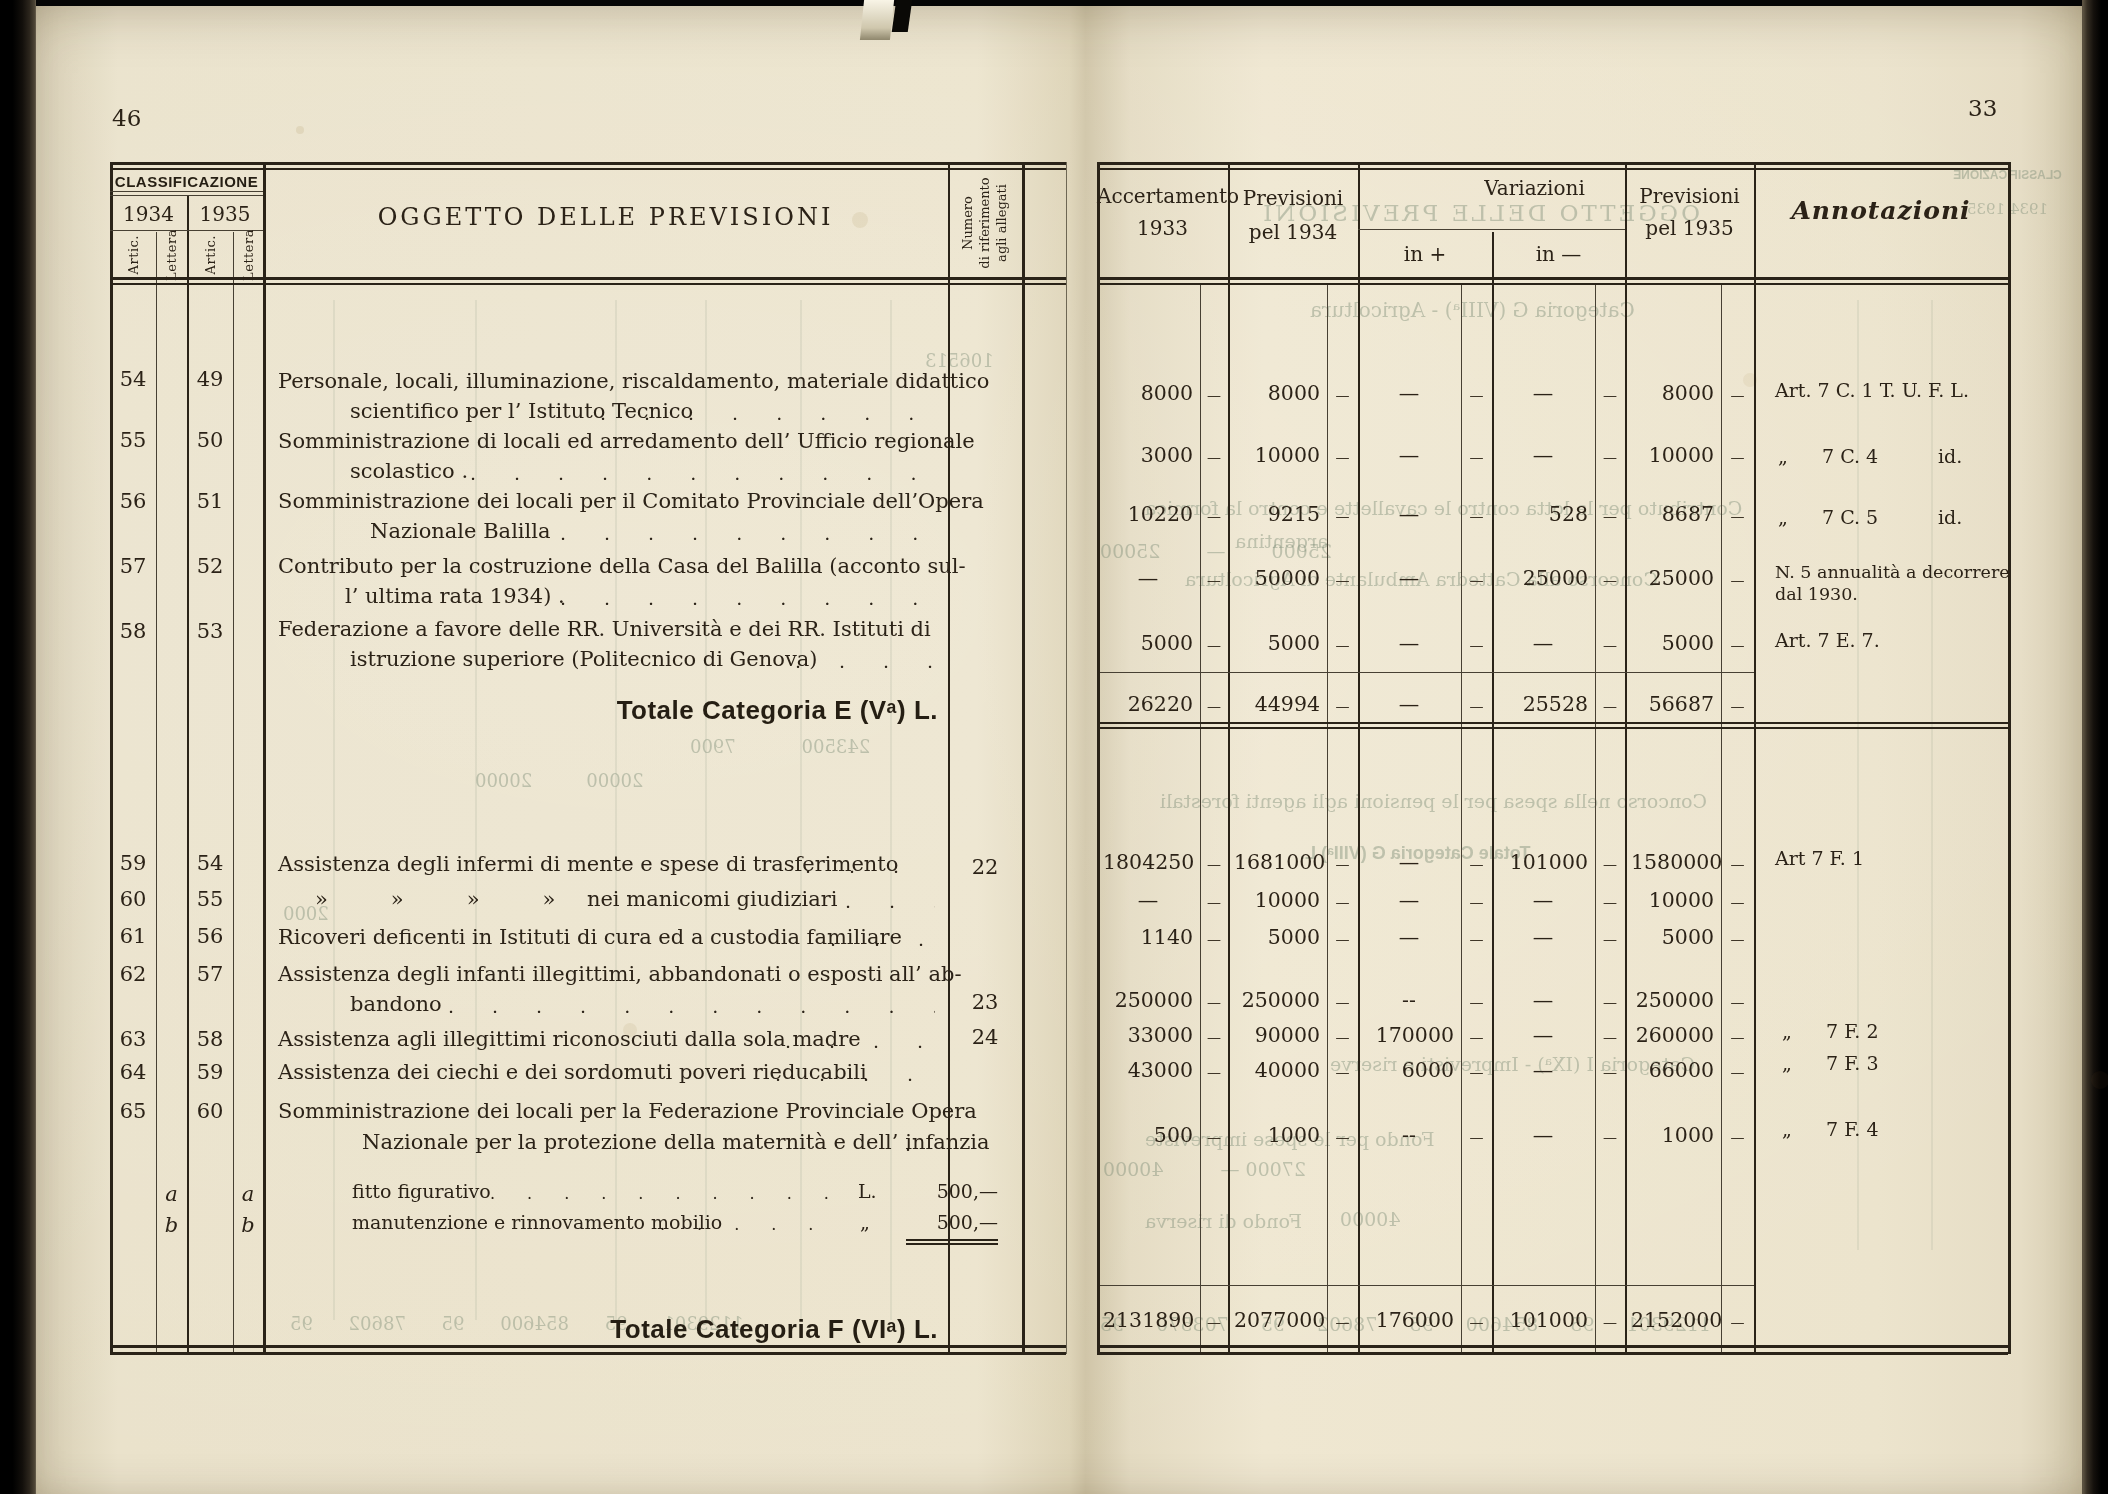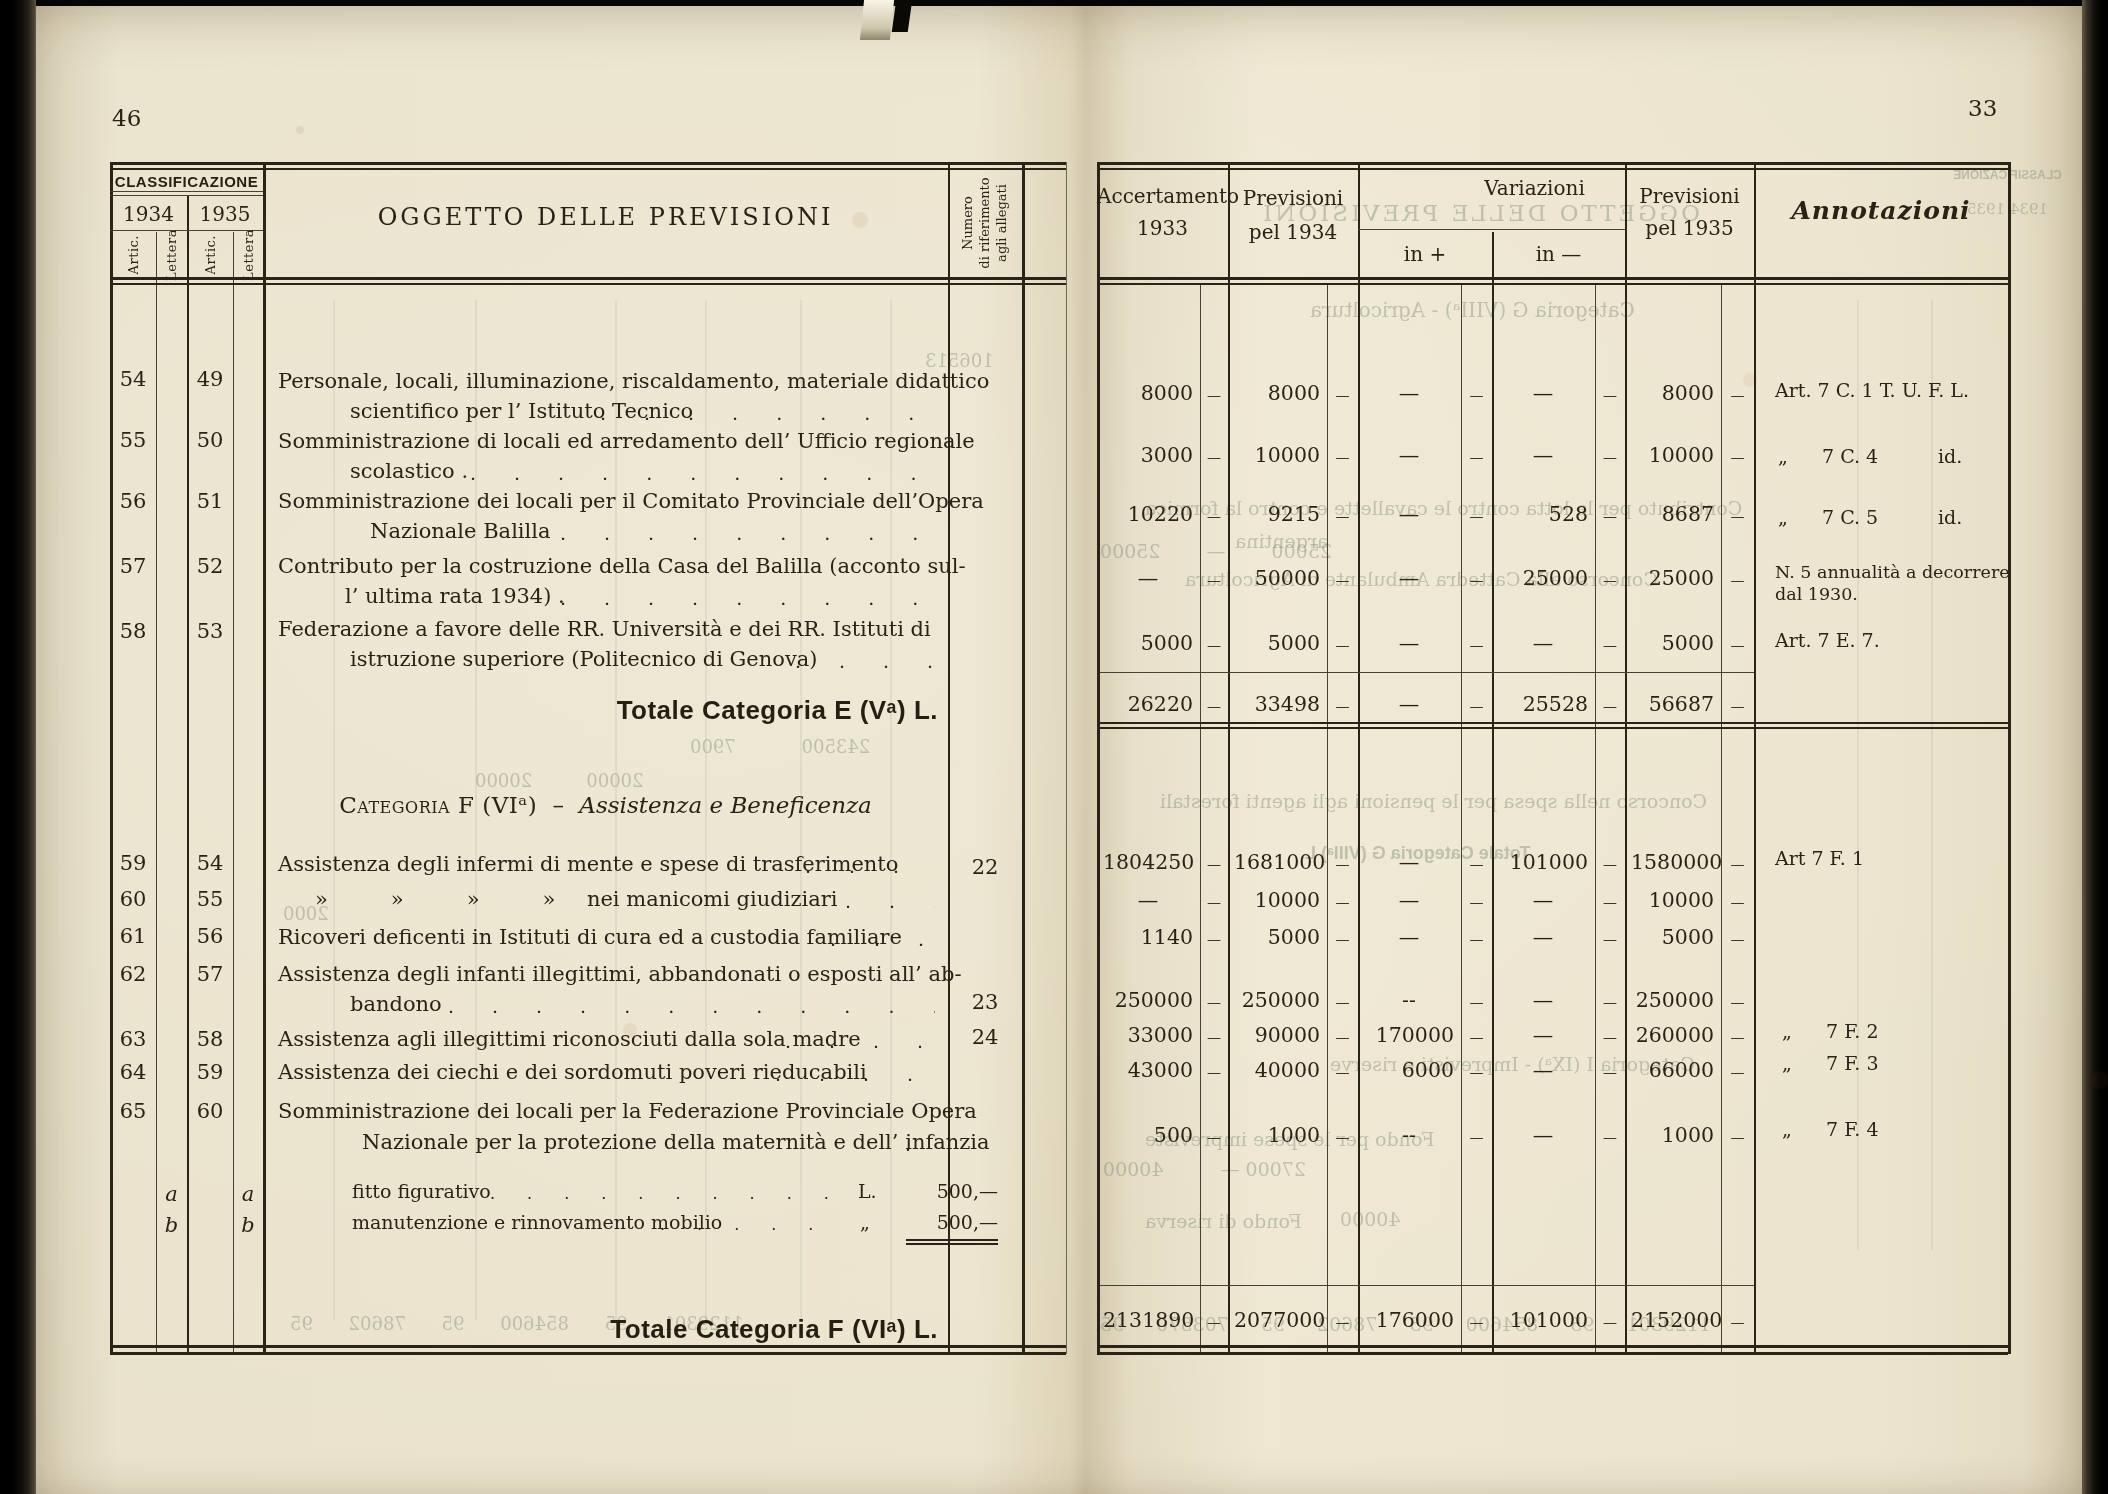--- a/index.html
+++ b/index.html
@@ -282,35 +282,30 @@
     <span class="t cent ctr" style="left:1595px;top:638px;width:30px">—</span>
     <span class="t num ra" style="left:1631px;top:633px;width:83px">5000</span>
     <span class="t cent ctr" style="left:1721px;top:638px;width:33px">—</span>
     <span class="t note" style="left:1775px;top:631px">Art. 7 E. 7.</span>
   </div>
 
   <div>
     <span class="t sans tot ra" style="left:263px;top:697px;width:675px">Totale Categoria E (Vᵃ) L.</span>
     <span class="t num ra" style="left:1103px;top:694px;width:90px">26220</span>
     <span class="t cent ctr" style="left:1200px;top:699px;width:28px">—</span>
-    <span class="t num ra" style="left:1234px;top:694px;width:86px">33498</span>
+    <span class="t num ra" style="left:1234px;top:694px;width:86px">44994</span>
     <span class="t cent ctr" style="left:1327px;top:699px;width:31px">—</span>
     <span class="t num ctr" style="left:1364px;top:694px;width:90px">—</span>
     <span class="t cent ctr" style="left:1461px;top:699px;width:31px">—</span>
     <span class="t num ra" style="left:1498px;top:694px;width:90px">25528</span>
     <span class="t cent ctr" style="left:1595px;top:699px;width:30px">—</span>
     <span class="t num ra" style="left:1631px;top:694px;width:83px">56687</span>
     <span class="t cent ctr" style="left:1721px;top:699px;width:33px">—</span>
   </div>
 
-  <div class="t cat ctr" style="left:263px;top:793px;width:685px">
-    <span class="sc">Categoria F (VIᵃ)</span>
-    <span style="margin:0 8px">–</span>
-    <span class="it">Assistenza e Beneficenza</span>
-  </div>
 
   <div>
     <span class="t b21 ctr" style="left:110px;top:852px;width:46px">59</span>
     <span class="t b21 ctr" style="left:187px;top:852px;width:46px">54</span>
     <span class="t b21" style="left:278px;top:853px">Assistenza degli infermi di mente e spese di trasferimento</span>
     <span class="dots" style="left:805px;top:855px;width:130px">.  .  .  .  .  .  .  .  .  .  .  .  .  .</span>
     <span class="t b21 ctr" style="left:948px;top:856px;width:74px">22</span>
     <span class="t num ra" style="left:1103px;top:852px;width:90px">1804250</span>
     <span class="t cent ctr" style="left:1200px;top:857px;width:28px">—</span>
     <span class="t num ra" style="left:1234px;top:852px;width:86px">1681000</span>

